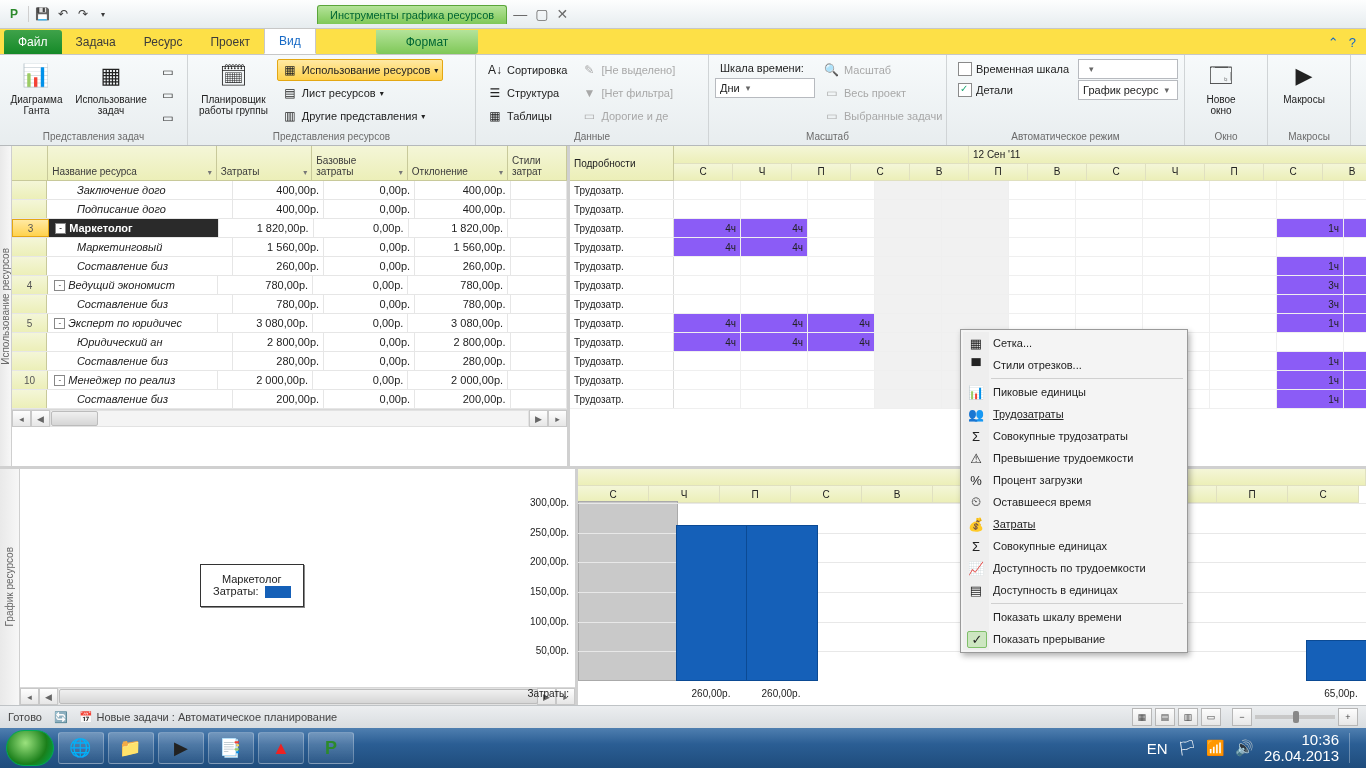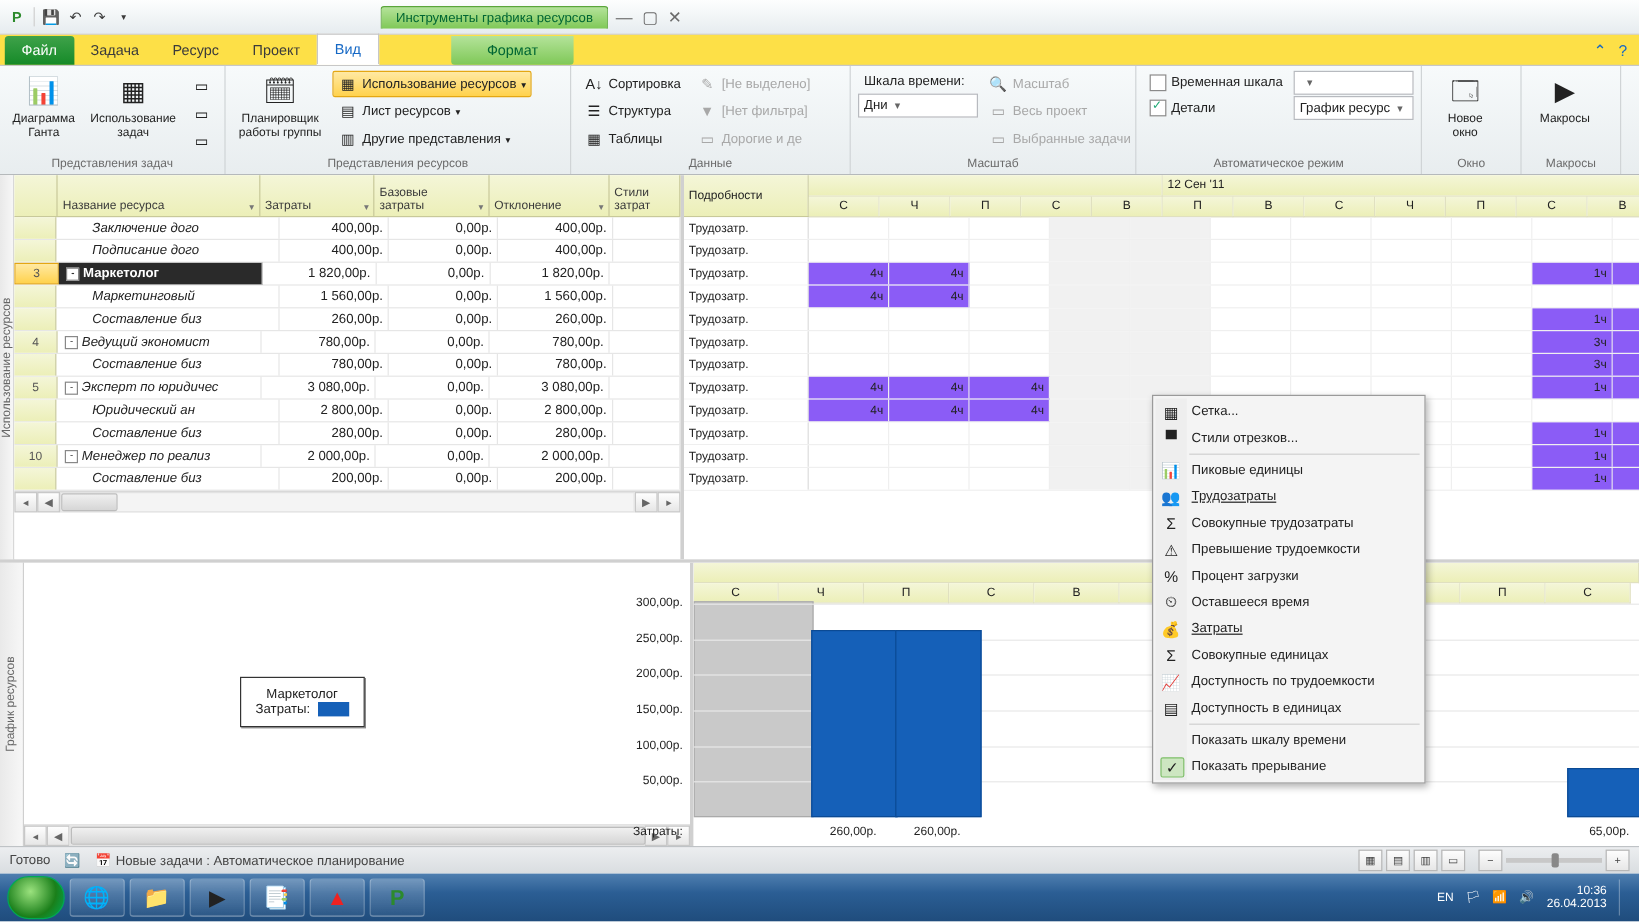--- a/index.html
+++ b/index.html
@@ -90,21 +90,21 @@
 .xlab{position:absolute;bottom:6px;font-size:10px;text-align:center}
 .btmlbl{position:absolute;left:0;bottom:6px;width:80px;text-align:right;font-size:10px}
 
 .status{height:22px;background:linear-gradient(#eceef0,#d9dde0);border-top:1px solid #bfc3c6;display:flex;align-items:center;padding:0 8px;font-size:11px;color:#444;gap:12px}
 .status .right{margin-left:auto;display:flex;gap:3px;align-items:center}
 .vbtn{width:18px;height:16px;border:1px solid #b7b7b7;background:linear-gradient(#fdfdfd,#e7e7e7);font-size:9px;display:flex;align-items:center;justify-content:center}
 
 .taskbar{height:40px;background:linear-gradient(#4f7fb0,#2b5e94 40%,#1f4c7c);display:flex;align-items:center;padding:0 6px;gap:4px}
 .startbtn{width:46px;height:34px;border-radius:18px;background:radial-gradient(circle at 40% 35%,#9be27e,#1a7f1a 60%,#0a5 100%);border:1px solid #0a5;position:relative}
 .tbtn{width:44px;height:30px;border:1px solid rgba(255,255,255,.25);border-radius:3px;background:linear-gradient(rgba(255,255,255,.25),rgba(255,255,255,.05));display:flex;align-items:center;justify-content:center;font-size:18px}
-.tray{margin-left:auto;display:flex;align-items:center;gap:10px;color:#fff;font-size:10px}
+.tray{margin-left:auto;display:flex;align-items:center;gap:10px;color:#fff;font-size:15px}
 .hscroll{height:17px;background:#efefef;border-top:1px solid #d8d8d8;display:flex;align-items:center}
 .hsbtn{width:17px;height:15px;border:1px solid #c8c8c8;background:linear-gradient(#fefefe,#e6e6e6);font-size:9px;display:flex;align-items:center;justify-content:center;color:#666}
 .hstrack{flex:1;height:15px;background:#f4f4f4;border:1px solid #e2e2e2;position:relative}
 .hsthumb{position:absolute;height:13px;top:0;background:linear-gradient(#f0f0f0,#d6d6d6);border:1px solid #bcbcbc;border-radius:2px}
 </style>
 </head>
 <body>
 
 <div class="window">
 

